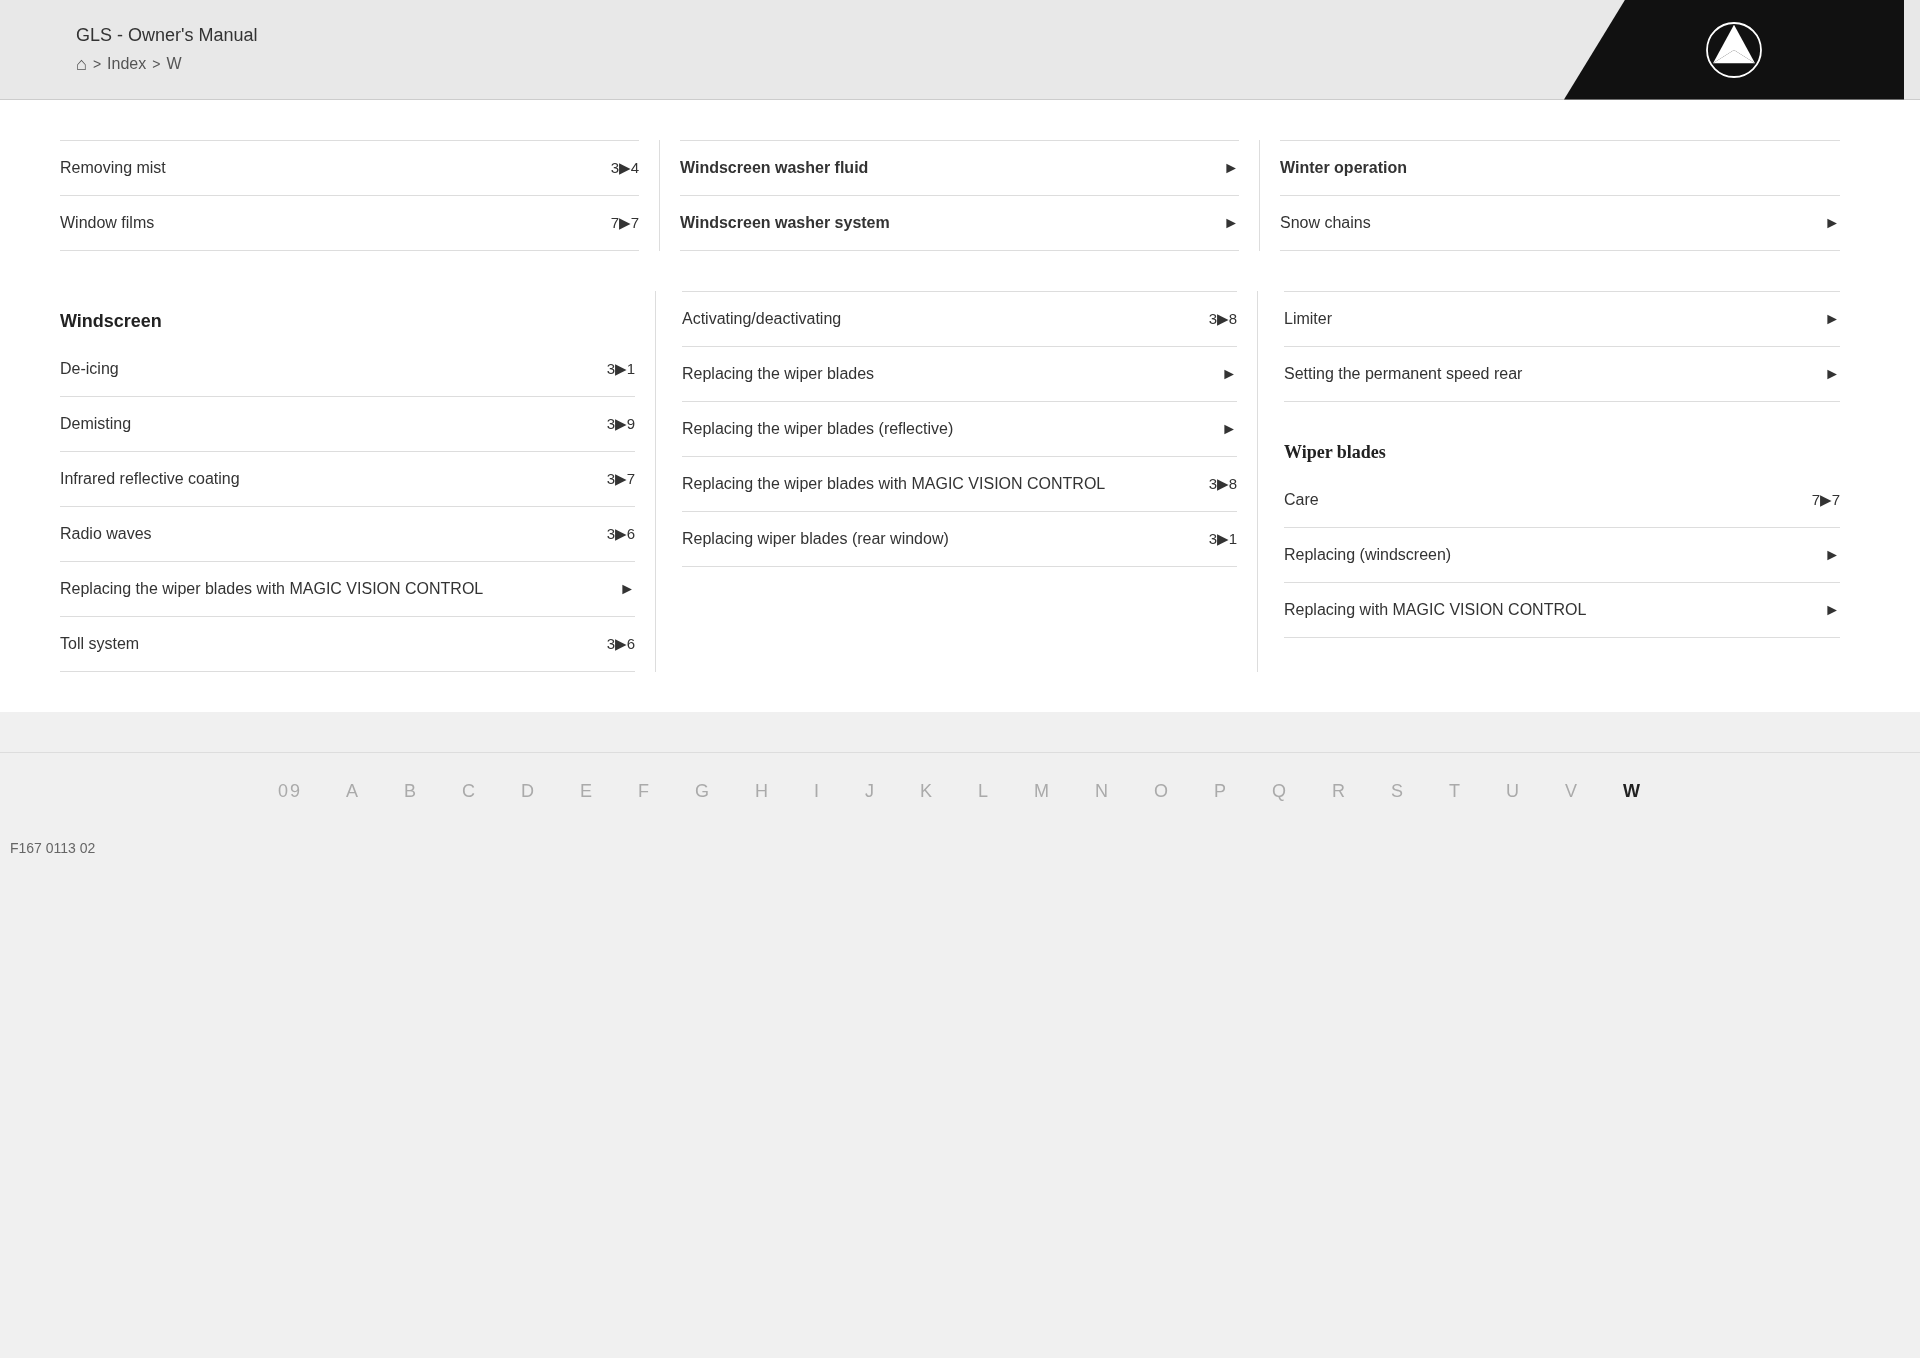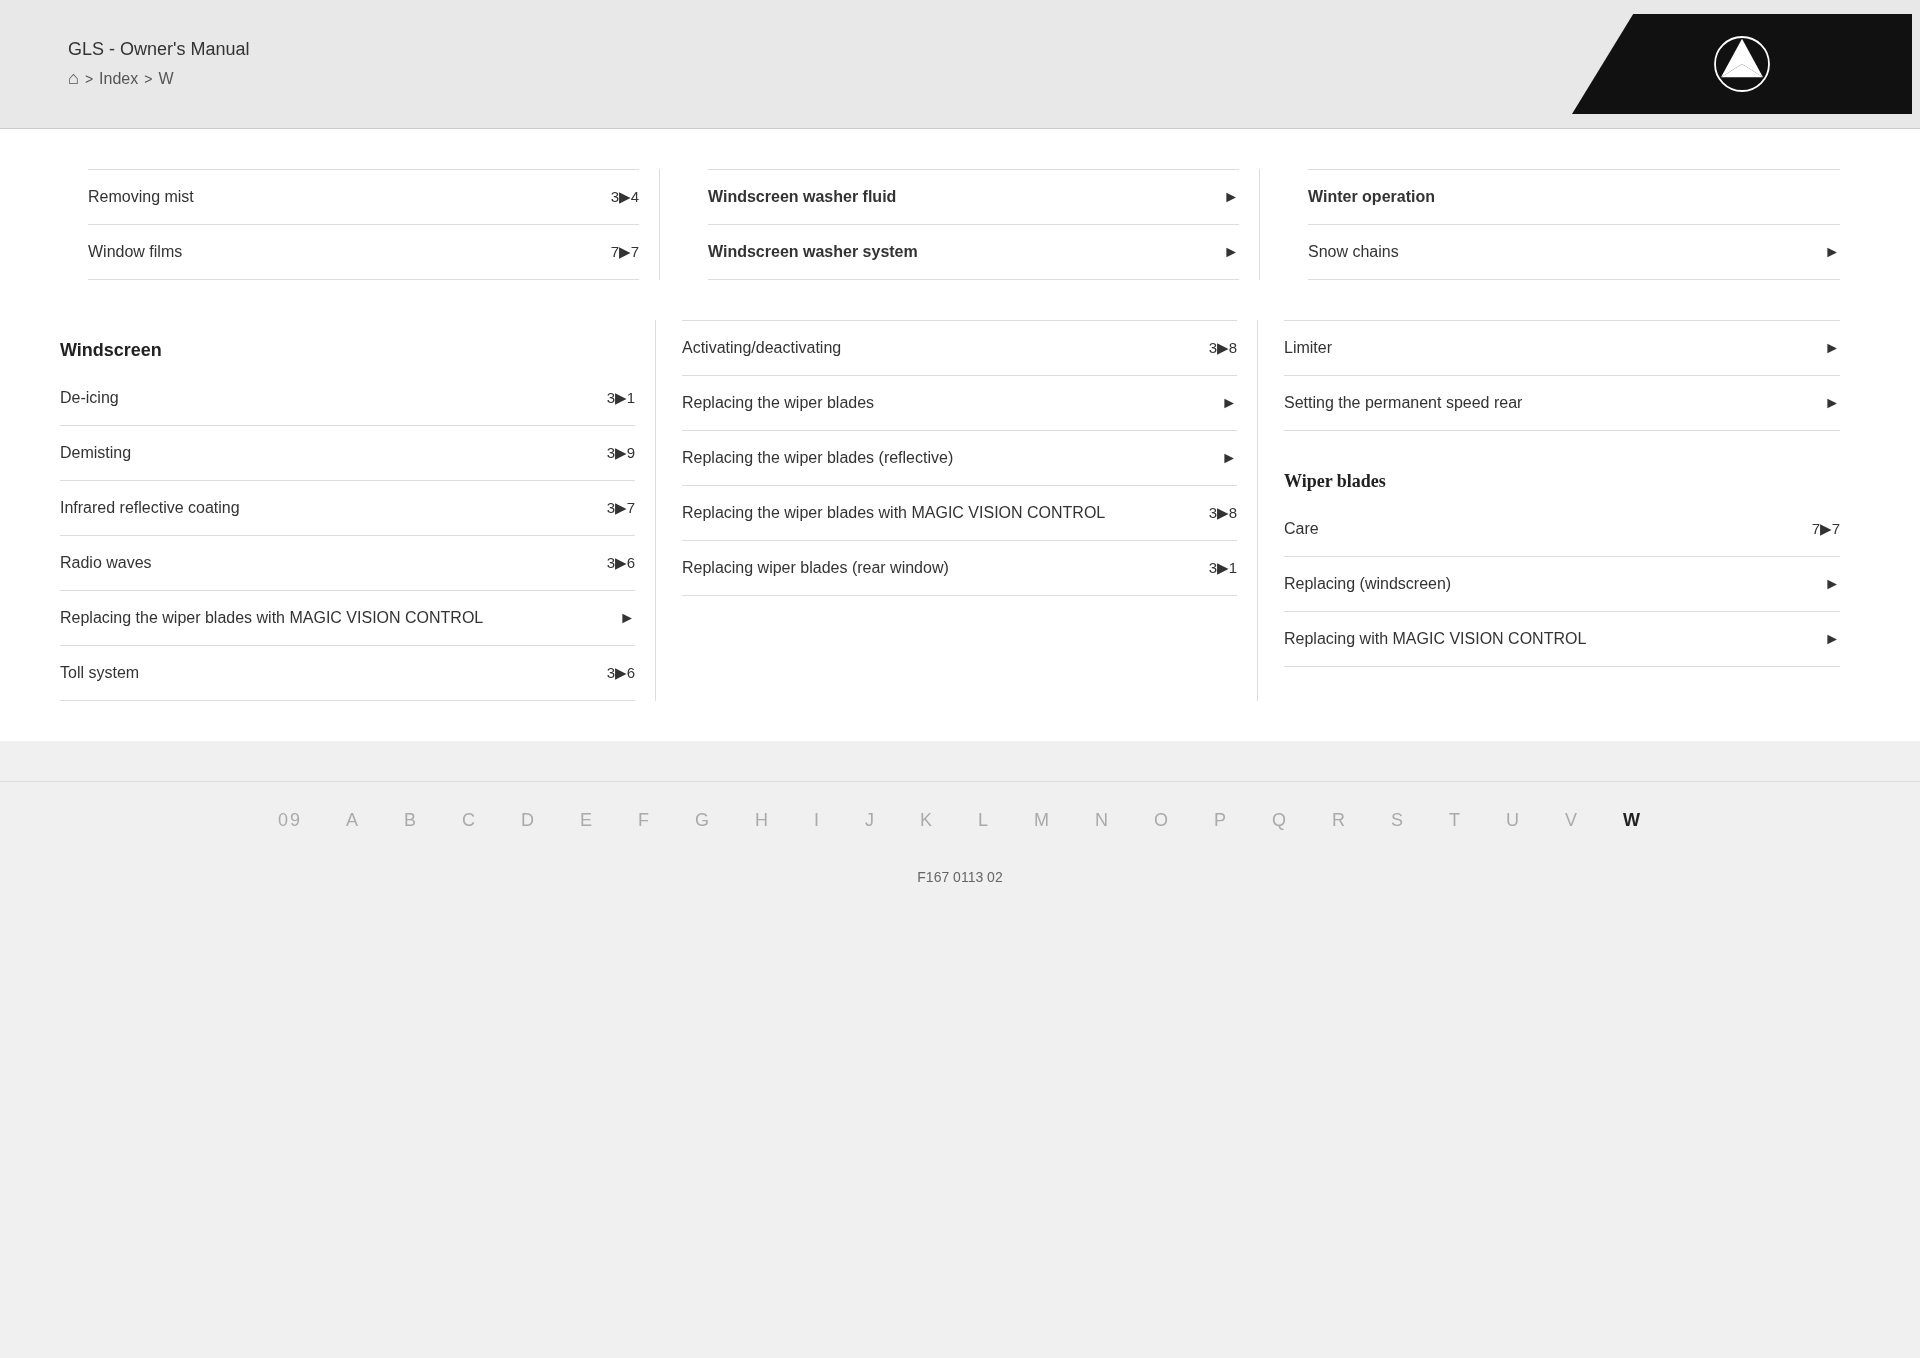--- a/index.html
+++ b/index.html
@@ -11,22 +11,22 @@
       font-size: 16px;
       color: #222;
     }
 
     
     .header {
       background: #e8e8e8;
       display: flex;
       align-items: center;
       justify-content: space-between;
-      padding: 8px;
-      height: 129px;
+      padding: 16px;
+      height: 100px;
       border-bottom: 1px solid #ccc;
     }
     .header-left {
       padding: 12px 60px;
     }
     .header-title {
       font-size: 18px;
       font-weight: normal;
       color: #333;
       margin-bottom: 8px;
@@ -87,21 +87,20 @@
     .top-entries {
       display: grid;
       grid-template-columns: 1fr 1fr 1fr;
       gap: 0;
       margin-bottom: 40px;
     }
 
     .top-col {
       padding: 0 20px;
       border-right: 1px solid #ddd;
-      margin-left: 28px;
     }
     .top-col:first-child { padding-left: 0; }
     .top-col:last-child { border-right: none; }
 
     .entry {
       display: flex;
       align-items: center;
       justify-content: space-between;
       padding: 18px 0;
       border-bottom: 1px solid #ddd;
@@ -161,21 +160,21 @@
       color: #aaa;
       cursor: pointer;
       letter-spacing: 2px;
     }
     .alpha-item.active {
       color: #222;
       font-weight: bold;
     }
 
     .footer-code {
-      text-align: center;
+      text-align: left;
       padding: 10px;
       font-size: 14px;
       color: #666;
       background: #f0f0f0;
     }
   </style>
 </head>
 <body>
 
 <div class="header">

